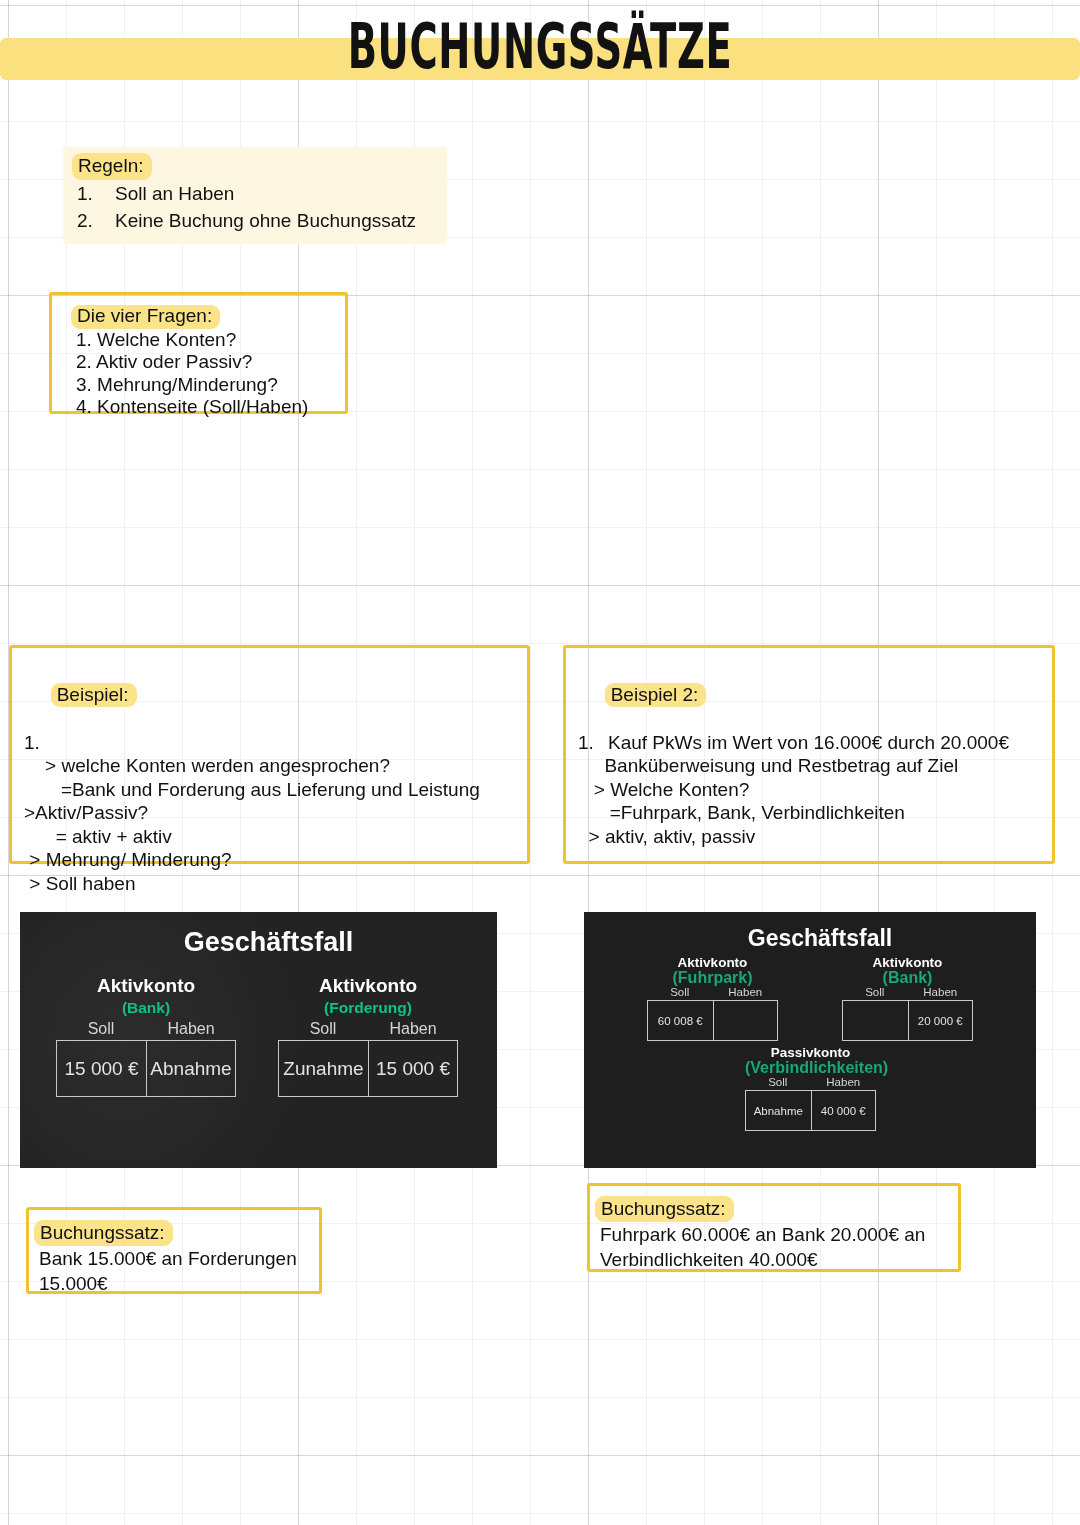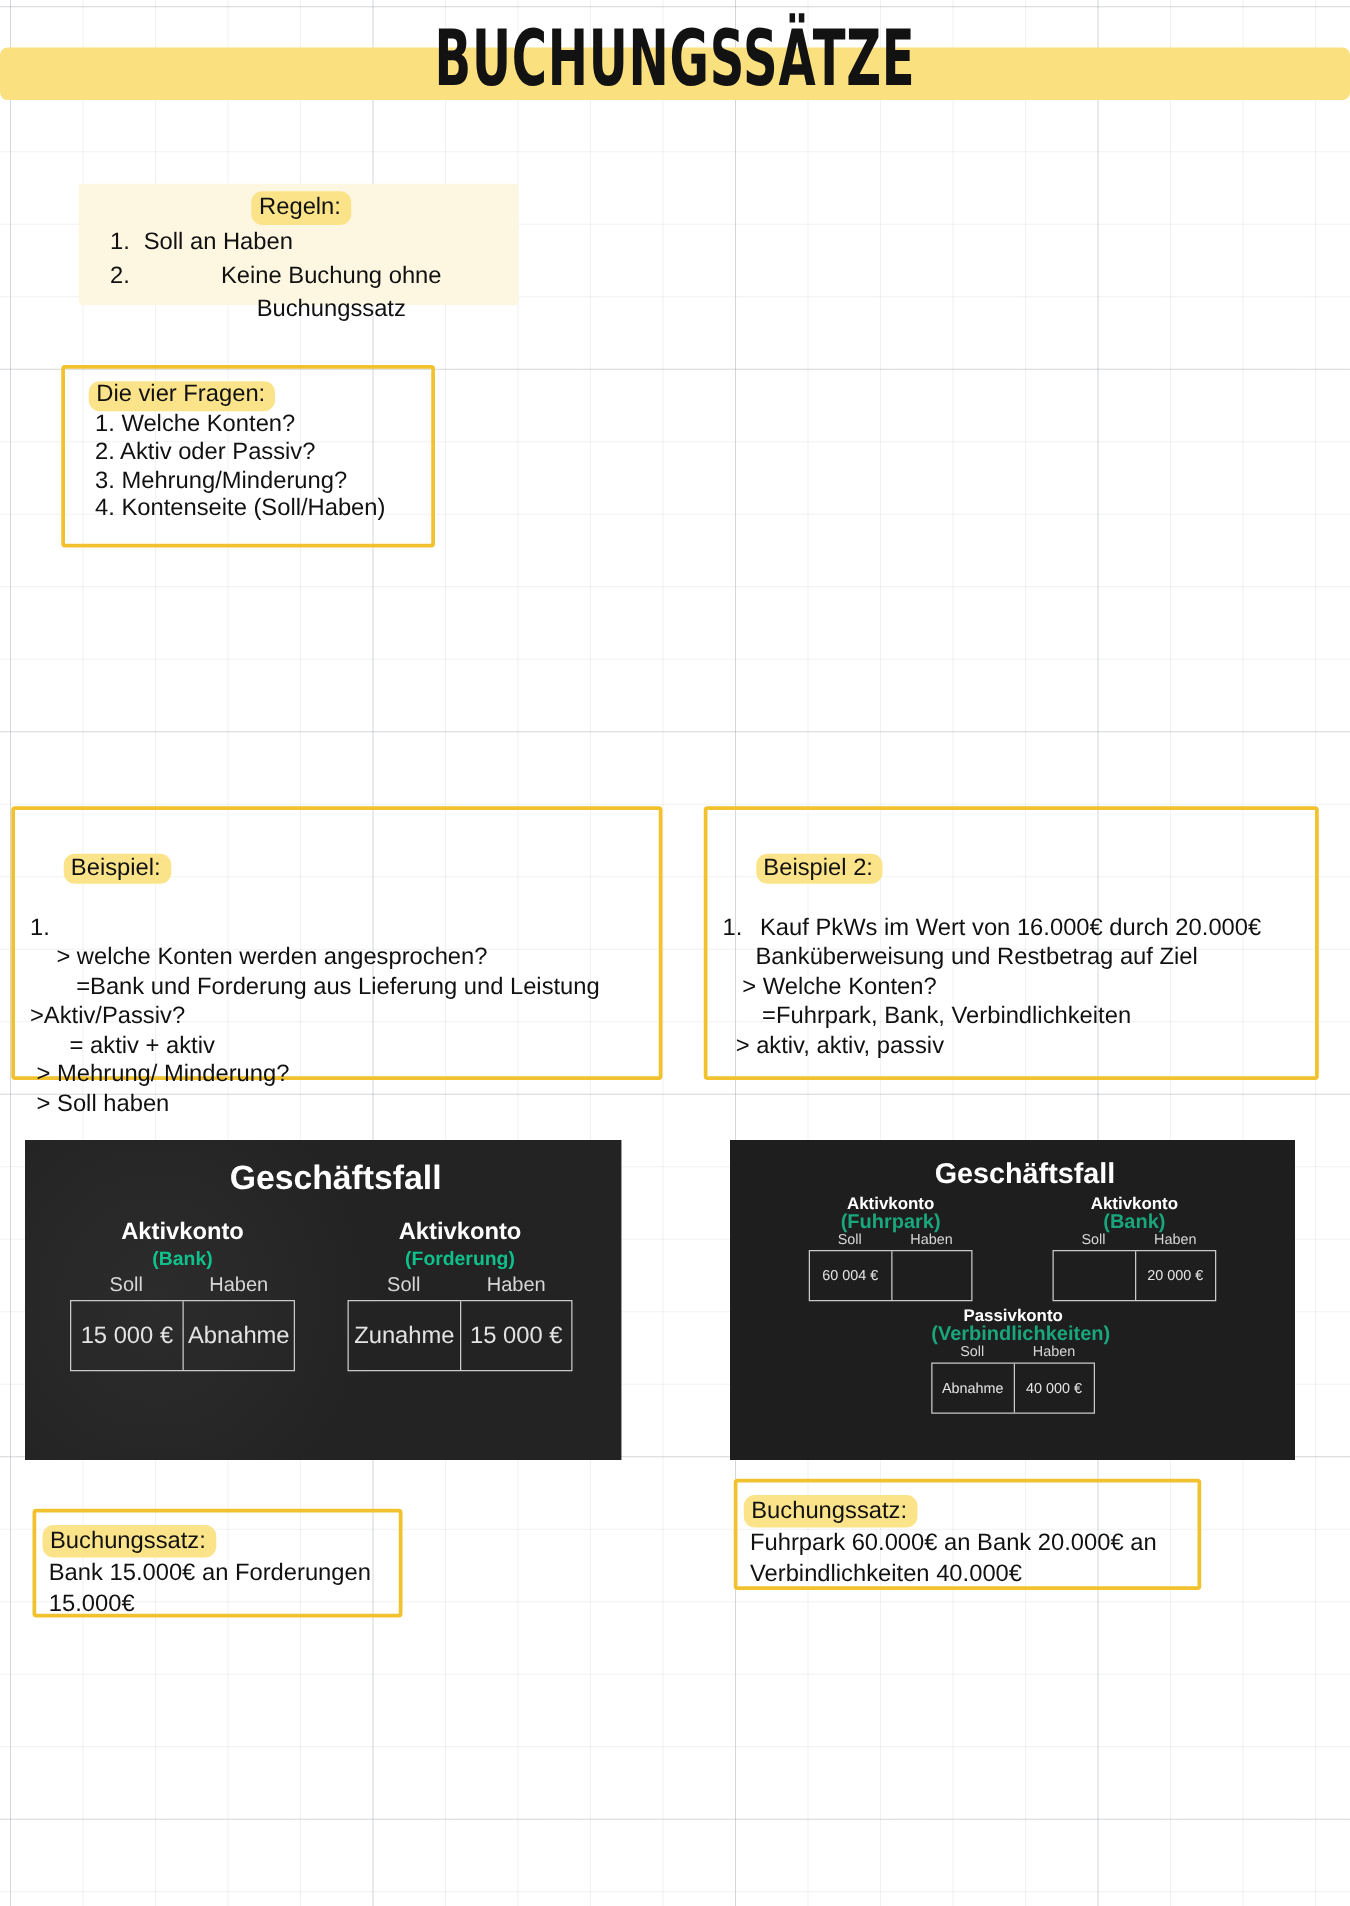--- a/index.html
+++ b/index.html
@@ -70,25 +70,24 @@
     padding: 0 8px 1px 6px;
     position: relative;
     left: -5px;
   }
 
   
   #regeln-box {
     position: absolute;
     left: 63px;
     top: 147px;
-    width: 352px;
+    width: 384px;
     height: 97px;
     background: #fdf6e0;
     border-radius: 3px;
-    text-align: center;
   }
   #regeln-box .inner { padding: 6px 0 0 14px; }
   #regeln-box .title-line { font-size: 19px; line-height: 26px; }
   .ol-row {
     display: flex;
     font-size: 19px;
     line-height: 27px;
   }
   .ol-row .num { width: 38px; flex: 0 0 38px; }
 
@@ -98,21 +97,21 @@
     border: 3px solid #f2c12e;
     border-radius: 3px;
     background: transparent;
     box-sizing: border-box;
   }
 
   #fragen-box {
     left: 49px;
     top: 292px;
     width: 299px;
-    height: 146px;
+    height: 122px;
   }
   #fragen-box .inner { padding: 10px 0 0 24px; }
   #fragen-box .line { font-size: 19px; line-height: 22.5px; }
 
   #beispiel1-box {
     left: 9px;
     top: 645px;
     width: 521px;
     height: 219px;
   }
@@ -340,21 +339,21 @@
   <div class="gf-title">Geschäftsfall</div>
 
   <div class="acct" style="left:63px; top:42px; width:131px;">
     <div class="acct-name">Aktivkonto</div>
     <div class="acct-sub">(Fuhrpark)</div>
     <div class="acct-heads">
       <div>Soll</div>
       <div>Haben</div>
     </div>
     <div class="tacct">
-      <div class="left">60 004 €</div>
+      <div class="left">60 008 €</div>
       <div class="right"></div>
     </div>
   </div>
 
   <div class="acct" style="left:258px; top:42px; width:131px;">
     <div class="acct-name">Aktivkonto</div>
     <div class="acct-sub">(Bank)</div>
     <div class="acct-heads">
       <div>Soll</div>
       <div>Haben</div>

